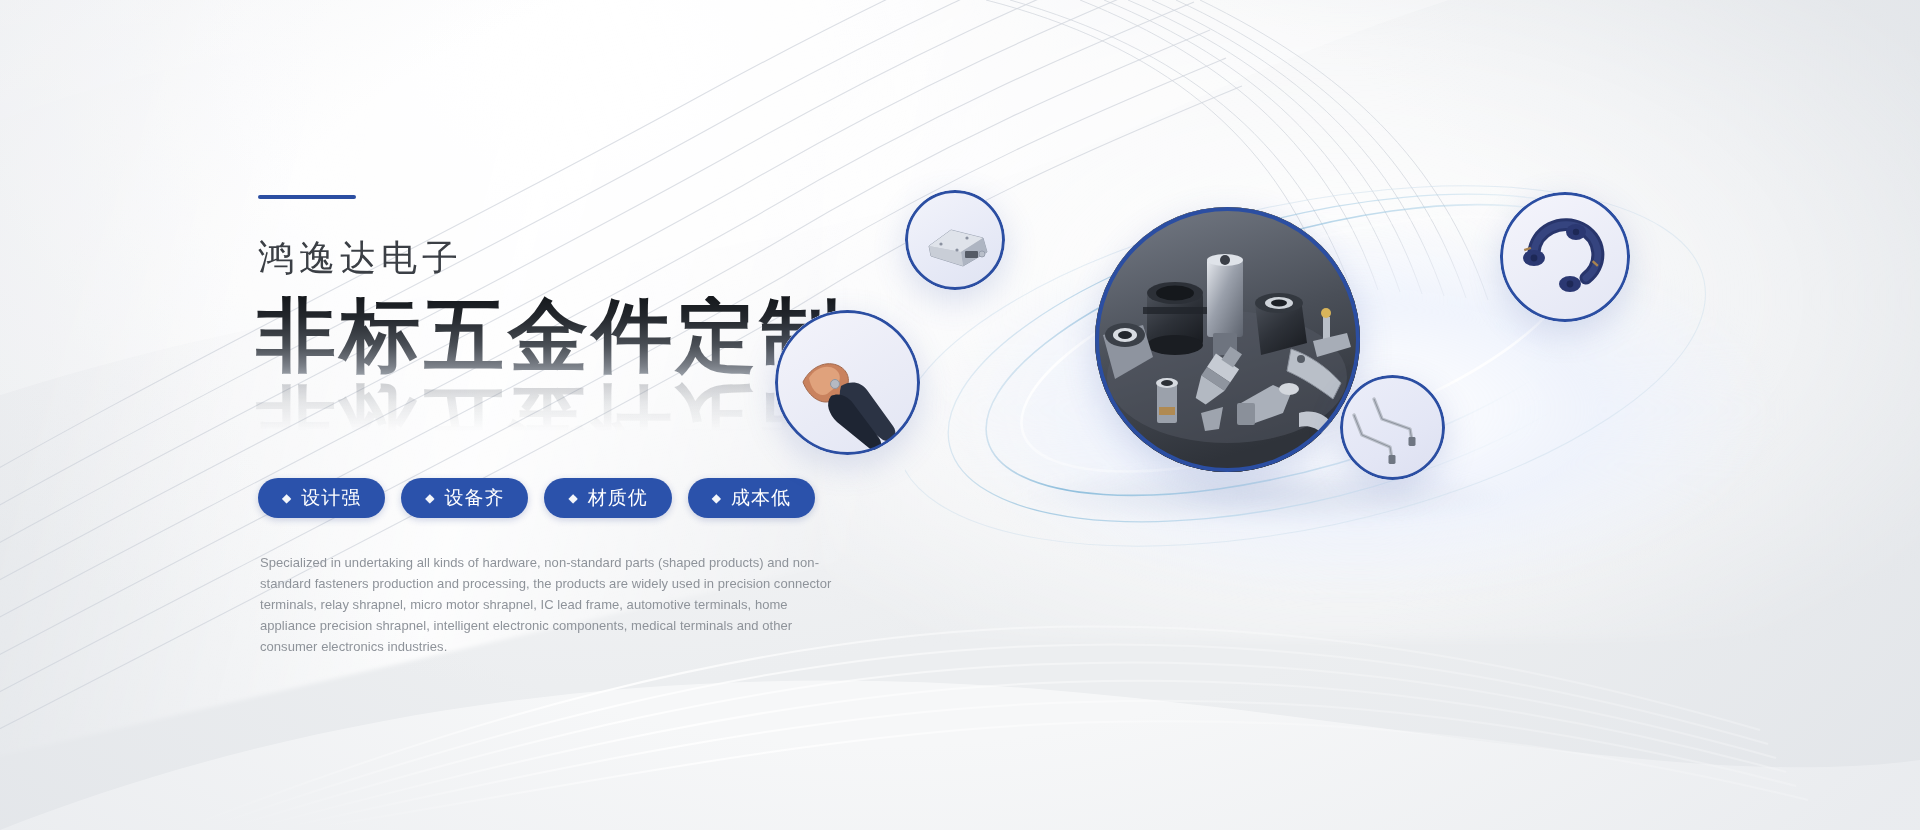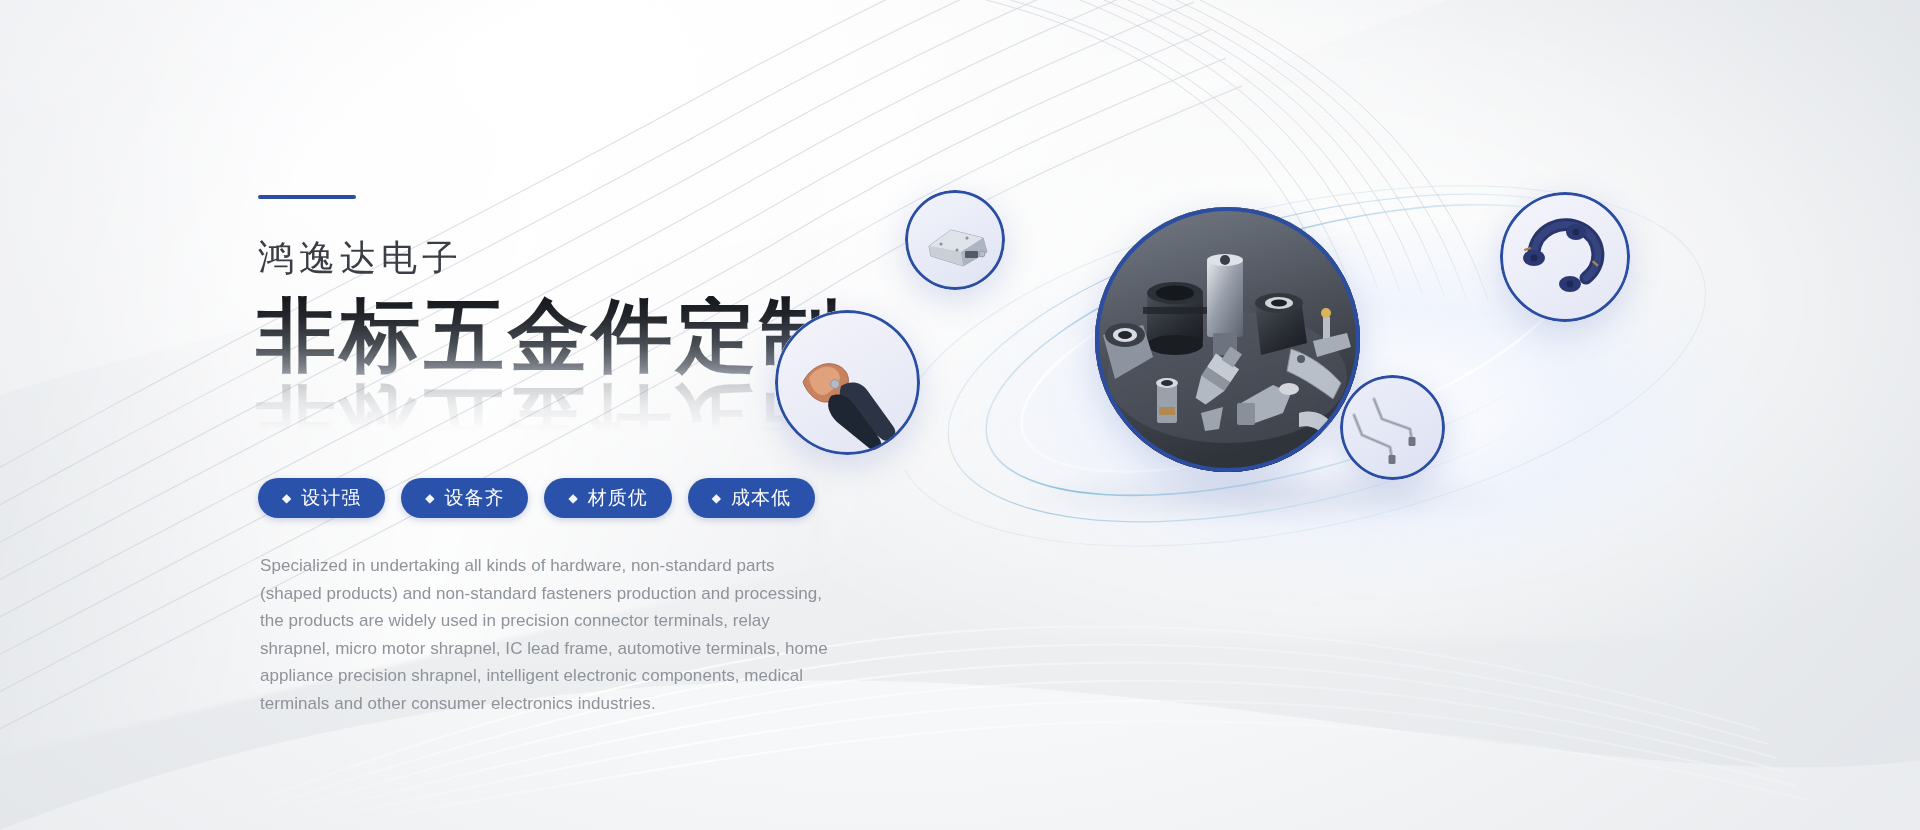--- a/index.html
+++ b/index.html
@@ -76,21 +76,21 @@
     display:flex; align-items:center; gap:9px;
     height:40px; padding:0 24px; border-radius:20px;
     font-size:19px; color:#fff; letter-spacing:1px;
     box-shadow:0 2px 7px rgba(38,61,140,.22);
     cursor:pointer; white-space:nowrap;
   }
   .tag .dia{ font-size:12px; line-height:1; opacity:.95; }
 
   .desc{
     position:absolute; left:2px; top:548px; width:580px;
-    font-size:17px; line-height:1.62; color:#8e939a; letter-spacing:.05px;
+    font-size:13px; line-height:1.62; color:#8e939a; letter-spacing:.05px;
   }
 
   
   .visual{ position:absolute; left:905px; top:120px; width:1010px; height:520px; }
 
   .glow{
     position:absolute; left:40px; top:100px; width:830px; height:380px;
     background:radial-gradient(ellipse at 50% 50%,rgba(255,255,255,.98) 0%,rgba(236,241,252,.8) 40%,rgba(236,241,252,0) 72%);
     filter:blur(8px);
   }

